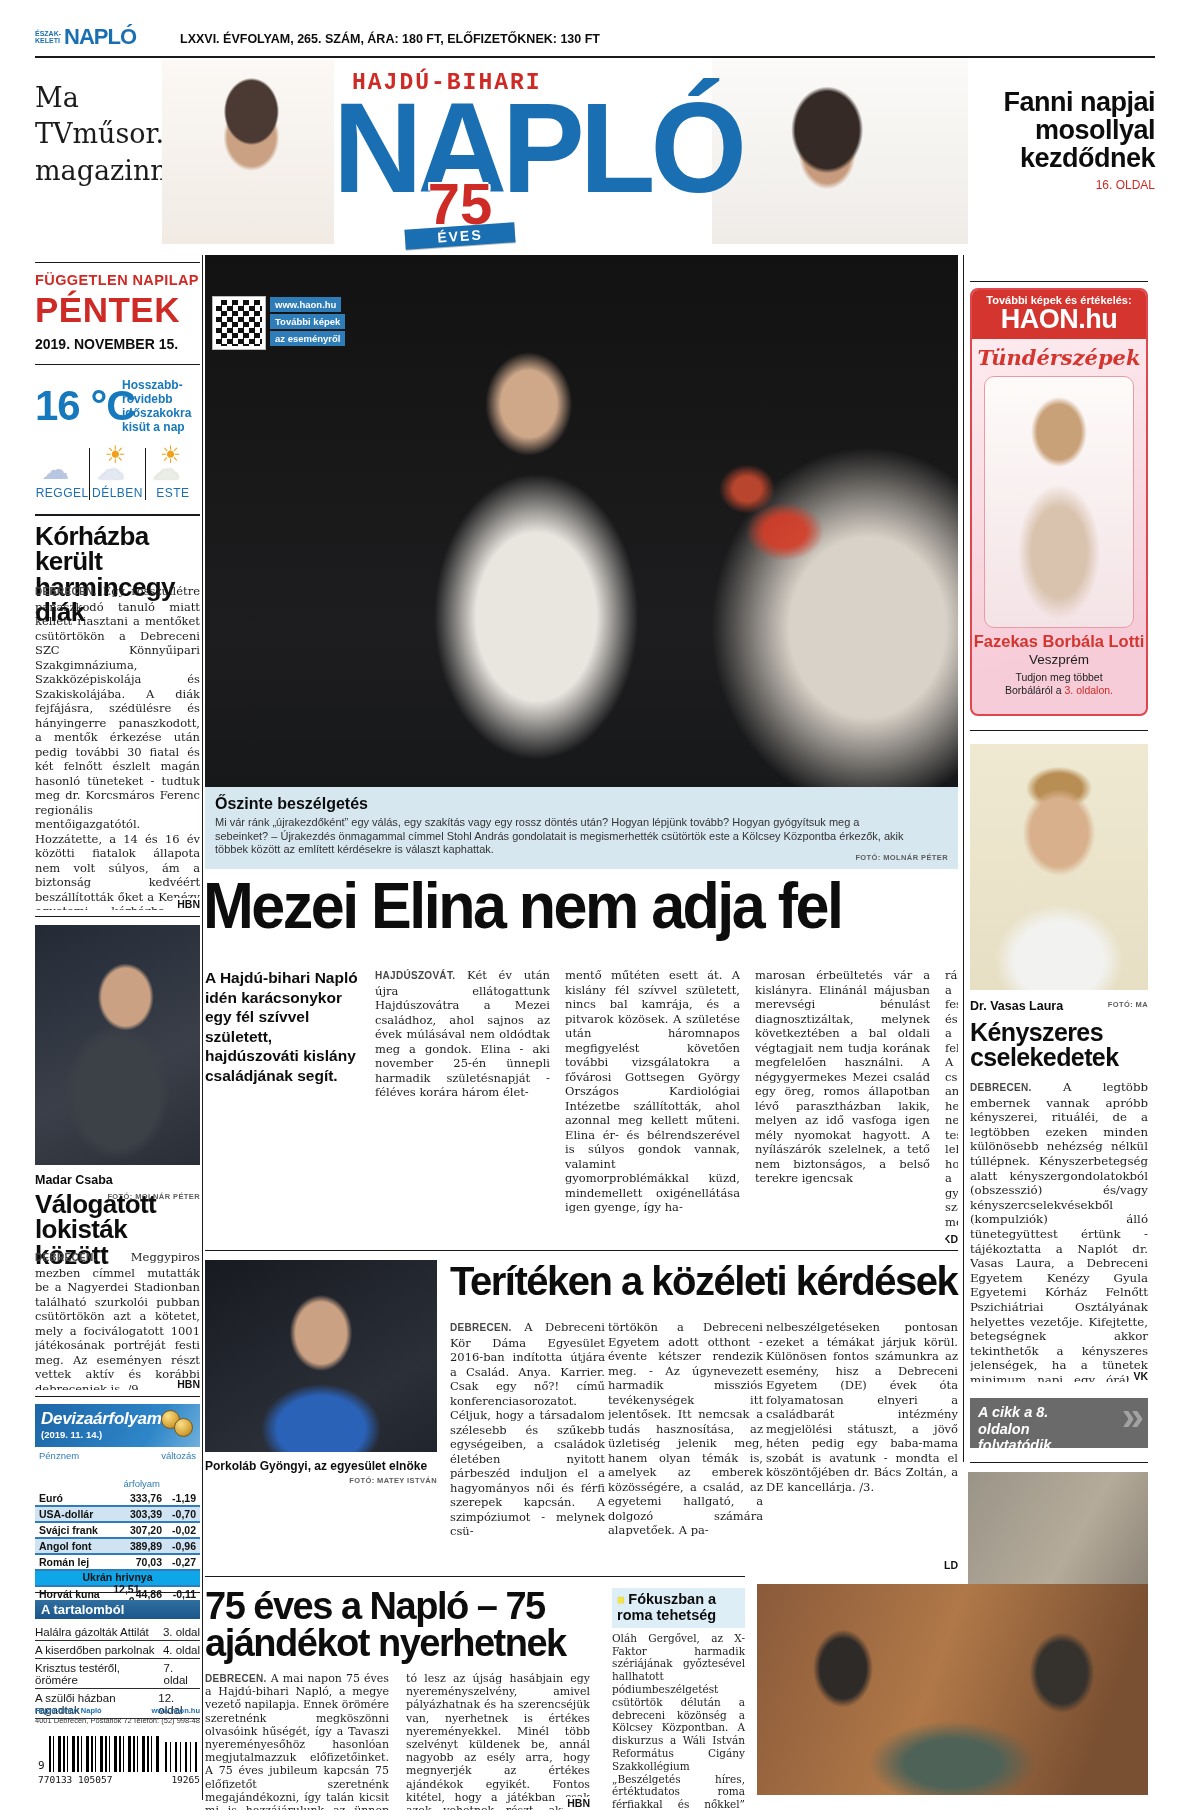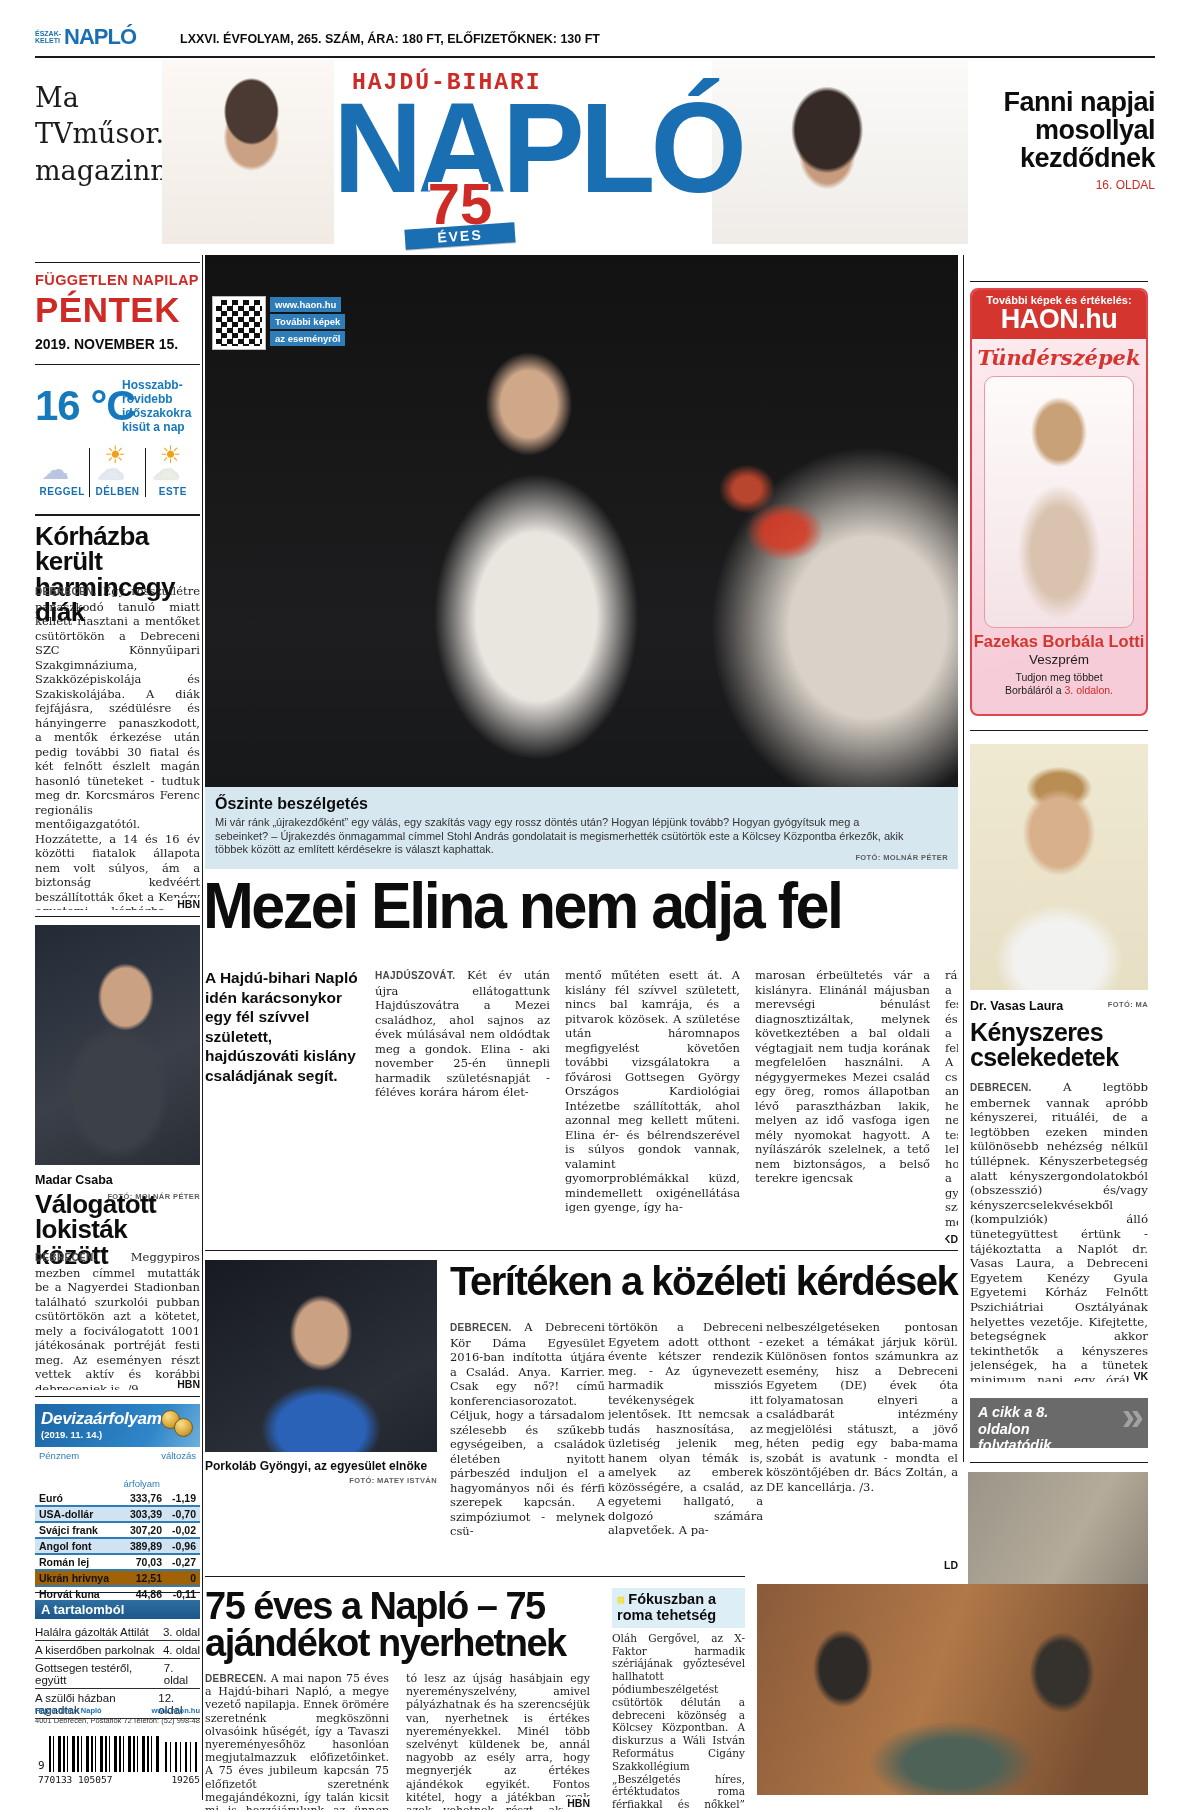--- a/index.html
+++ b/index.html
@@ -16,21 +16,21 @@
   .photo{position:absolute;}
   .red{color:#cf2b26;}
   .capcaption{font-weight:700;font-size:12.5px;color:#0d0d0d;}
   .qr{width:46px;height:46px;background-image:repeating-conic-gradient(#101010 0% 25%,#ffffff 25% 50%);
       background-size:11px 11px;border:3px solid #fff;outline:1px solid #bbb;}
   .chip{display:inline-block;background:#2e7cb8;color:#fff;font-weight:700;font-size:9.5px;padding:2px 5px;margin-bottom:2px;}
   .coin{position:absolute;border-radius:50%;background:radial-gradient(circle at 35% 30%,#f9e08a,#d7a53a 60%,#9a6f1e);border:1px solid #7c5a16;}
   .wicon{position:relative;width:50px;height:34px;display:inline-block;}
   .wicon .sun{position:absolute;top:-7px;left:12px;color:#f0a019;font-size:24px;font-family:"DejaVu Sans",sans-serif;}
   .wicon .cloud{position:absolute;bottom:-4px;left:4px;color:#b9c6e2;font-size:28px;font-family:"DejaVu Sans",sans-serif;}
-  .wlabel{color:#1a6fb2;font-weight:700;font-size:10px;letter-spacing:.5px;}
+  .wlabel{color:#1a6fb2;font-weight:400;font-size:12px;letter-spacing:.5px;}
   .currow{display:flex;align-items:center;font-weight:700;font-size:10.5px;height:14px;padding:0 4px;border-bottom:2px solid #2e7cb8;}
   .currow .n{flex:1;}
   .currow .r{width:44px;text-align:right;}
   .currow .c{width:34px;text-align:right;}
   .tocitem{display:flex;justify-content:space-between;font-size:11.5px;font-weight:400;
            font-family:"Liberation Sans",sans-serif;border-bottom:1px solid #2b2b2b;padding:3px 0 2px 0;color:#151515;}
 </style>
 </head>
 <body>
 
@@ -151,21 +151,21 @@
     <div class="currow" style="background:#cfe3f2;">
         <span class="n">Angol font</span>
         <span class="r">389,89</span>
         <span class="c">-0,96</span>
       </div>
     <div class="currow" style="background:#fff;">
         <span class="n">Román lej</span>
         <span class="r">70,03</span>
         <span class="c">-0,27</span>
       </div>
-    <div class="currow" style="background:#a16207;">
+    <div class="currow" style="background:#0ea5e9;flex-direction:column;">
         <span class="n">Ukrán hrivnya</span>
         <span class="r">12,51</span>
         <span class="c">0</span>
       </div>
     <div class="currow" style="background:#fff;">
         <span class="n">Horvát kuna</span>
         <span class="r">44,86</span>
         <span class="c">-0,11</span>
       </div>
     <div class="currow" style="background:#cfe3f2;">
@@ -181,21 +181,21 @@
     <div style="margin-top:4px;">
       <div class="tocitem">
           <span>Halálra gázolták Attilát</span>
           <span>3. oldal</span>
         </div>
       <div class="tocitem">
           <span>A kiserdőben parkolnak</span>
           <span>4. oldal</span>
         </div>
       <div class="tocitem">
-          <span>Gottsegen testéről, együtt</span>
+          <span>Krisztus testéről, örömére</span>
           <span>7. oldal</span>
         </div>
       <div class="tocitem">
           <span>A szülői házban ragadtak</span>
           <span>12. oldal</span>
         </div>
     </div>
   </div>
 
   <div class="abs" style="left:35px;top:1706px;width:165px;display:flex;justify-content:space-between;font-size:7.5px;line-height:1.3;">

